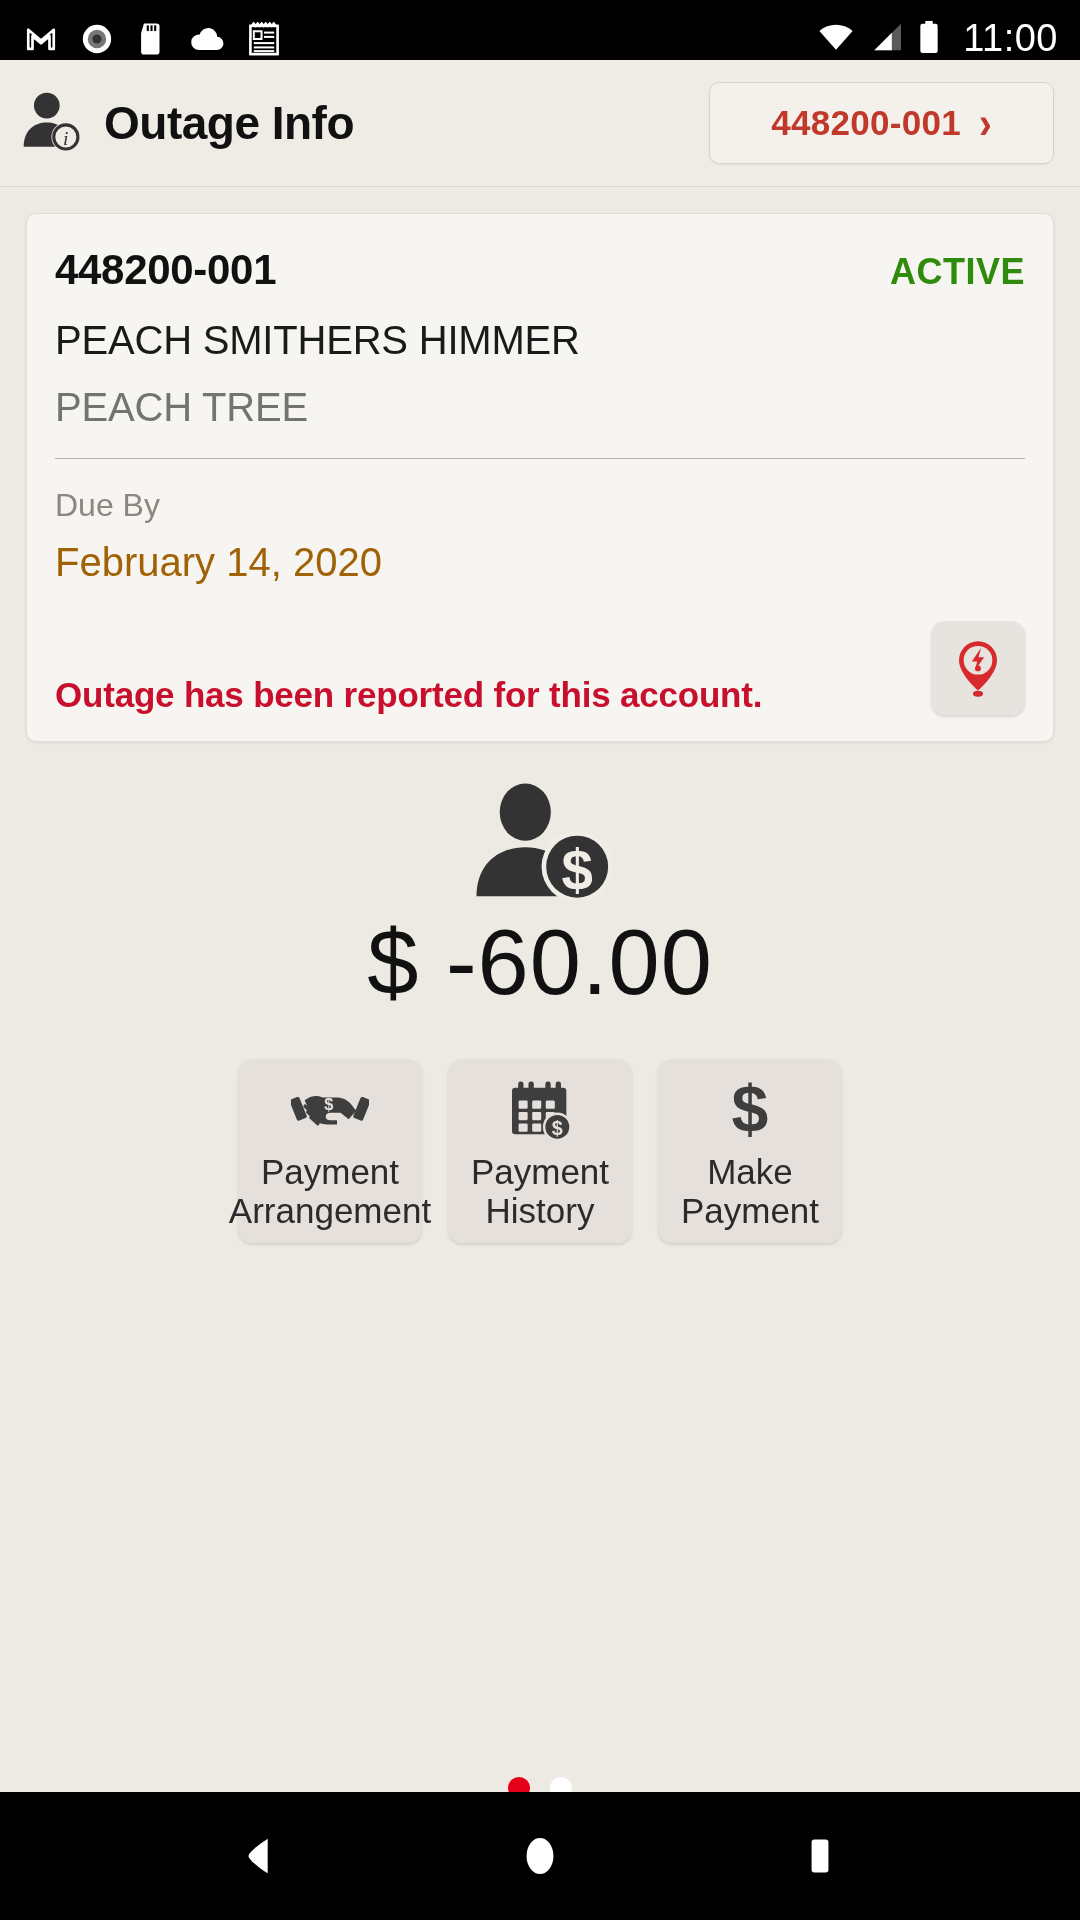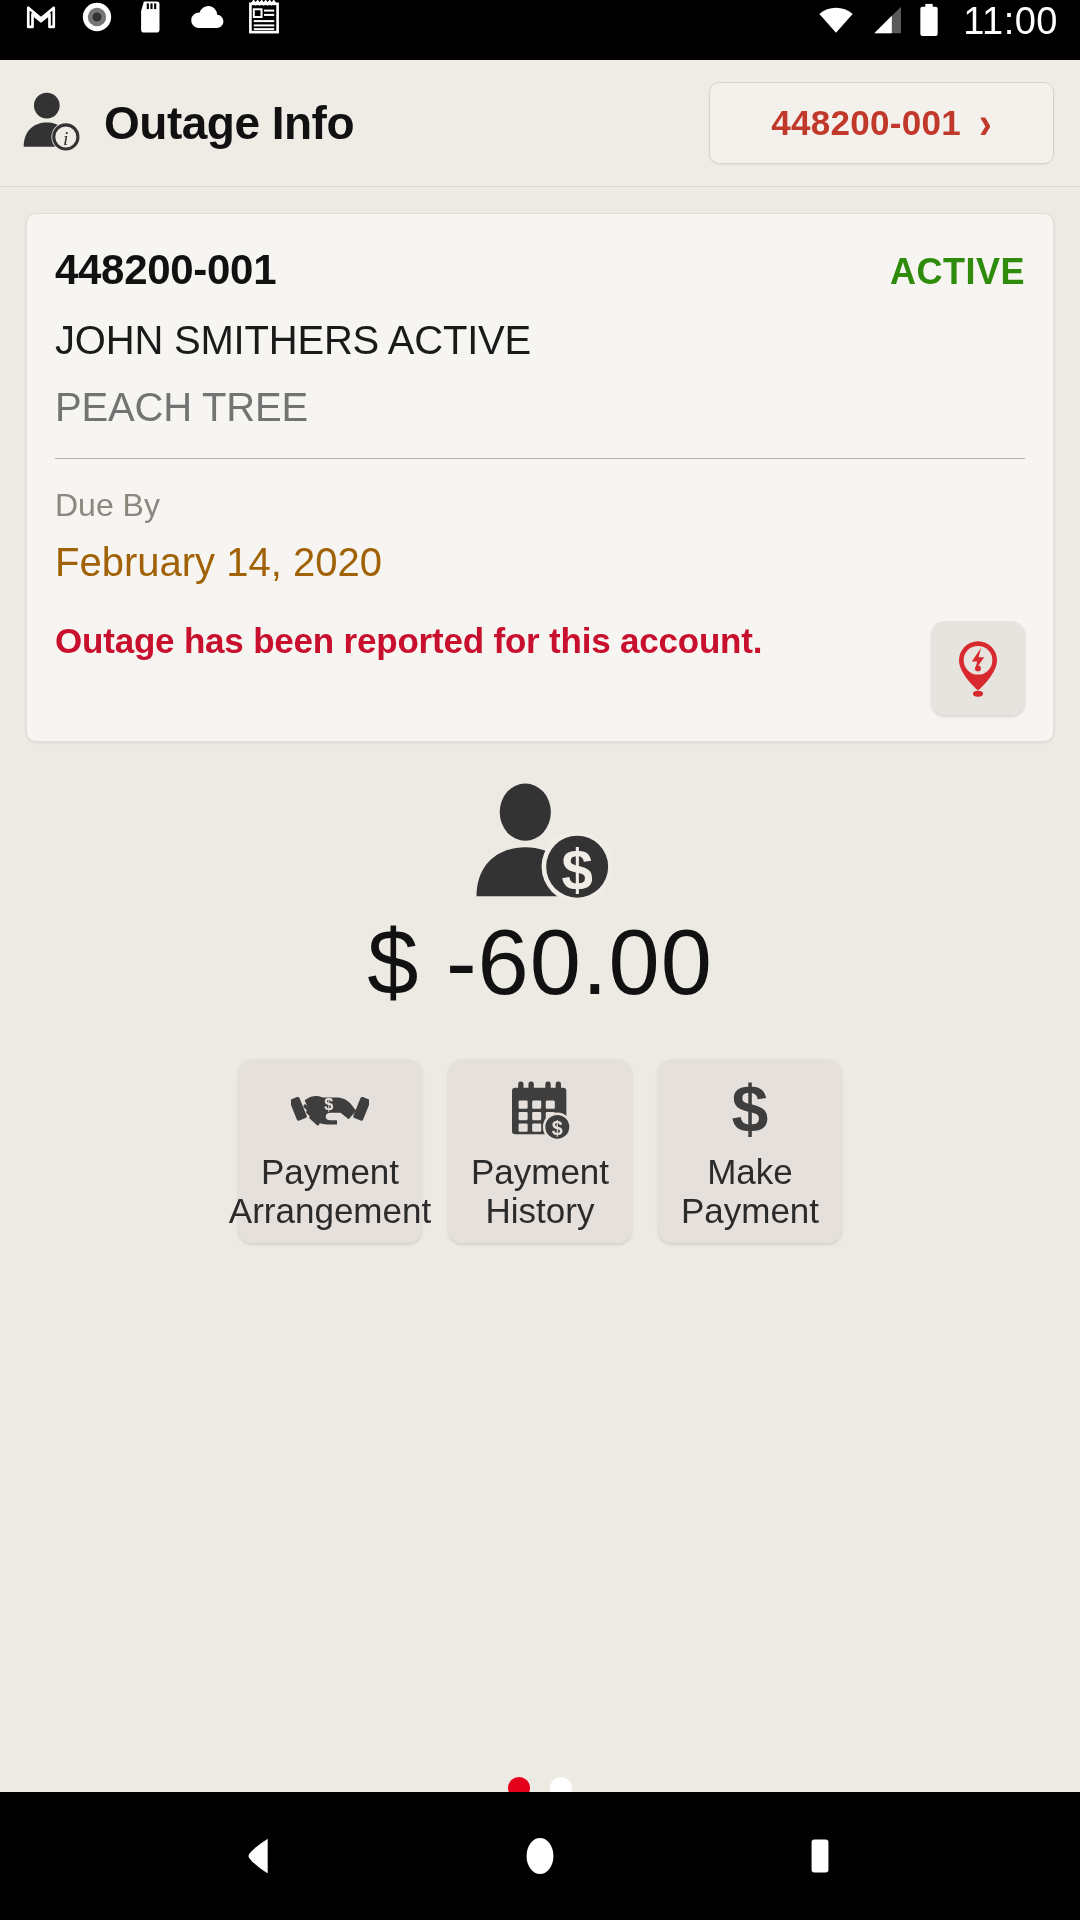--- a/index.html
+++ b/index.html
@@ -22,21 +22,21 @@
     background: #EDE9E3;
     display: flex;
     flex-direction: column;
   }
 
   
   .statusbar {
     height: 60px;
     background: #000000;
     display: flex;
-    align-items: flex-start;
+    align-items: flex-end;
     justify-content: space-between;
     padding: 0 22px 0 24px;
     flex: 0 0 60px;
   }
   .status-left { display: flex; align-items: center; gap: 22px; }
   .status-right { display: flex; align-items: center; gap: 14px; }
   .sicon { display: block; }
   .clock {
     color: #ffffff;
     font-size: 38px;
@@ -146,21 +146,21 @@
     color: #8B8880;
   }
   .due-value {
     margin-top: 16px;
     font-size: 40px;
     color: #a16207;
   }
   .outage-row {
     margin-top: 36px;
     display: flex;
-    align-items: flex-start;
+    align-items: flex-end;
     justify-content: space-between;
     gap: 18px;
   }
   .outage-text {
     font-size: 35px;
     font-weight: bold;
     color: #C8102E;
     letter-spacing: -0.2px;
   }
   .outage-chip {
@@ -351,21 +351,21 @@
     </div>
   </div>
 
   <div class="content">
 
     <div class="card">
       <div class="card-row1">
         <span class="acct-num">448200-001</span>
         <span class="status-badge">ACTIVE</span>
       </div>
-      <div class="cust-name">JOHN SMITHERS ACTIVE</div>
+      <div class="cust-name">PEACH SMITHERS HIMMER</div>
       <div class="cust-addr">PEACH TREE</div>
       <div class="divider"></div>
       <div class="due-label">Due By</div>
       <div class="due-value">February 14, 2020</div>
       <div class="outage-row">
         <span class="outage-text">Outage has been reported for this account.</span>
         <span class="outage-chip">
           <svg width="62" height="62" viewBox="0 0 30 32">
             <path d="M15 2.2 C9.6 2.2 5.2 6.6 5.2 12 C5.2 19.4 15 27.6 15 27.6 C15 27.6 24.8 19.4 24.8 12 C24.8 6.6 20.4 2.2 15 2.2 Z" fill="#D8292F"></path>
             <circle cx="15" cy="12" r="7.4" fill="#E7E3DE"></circle>

